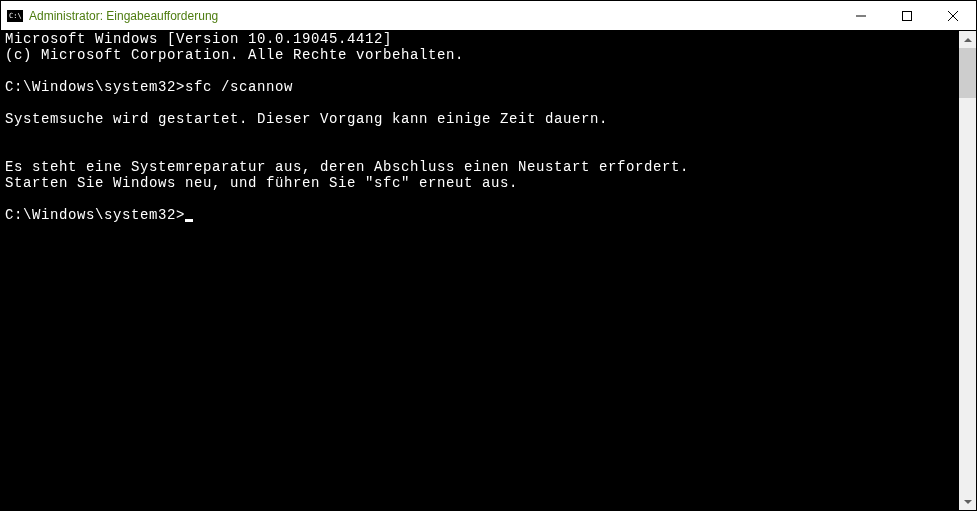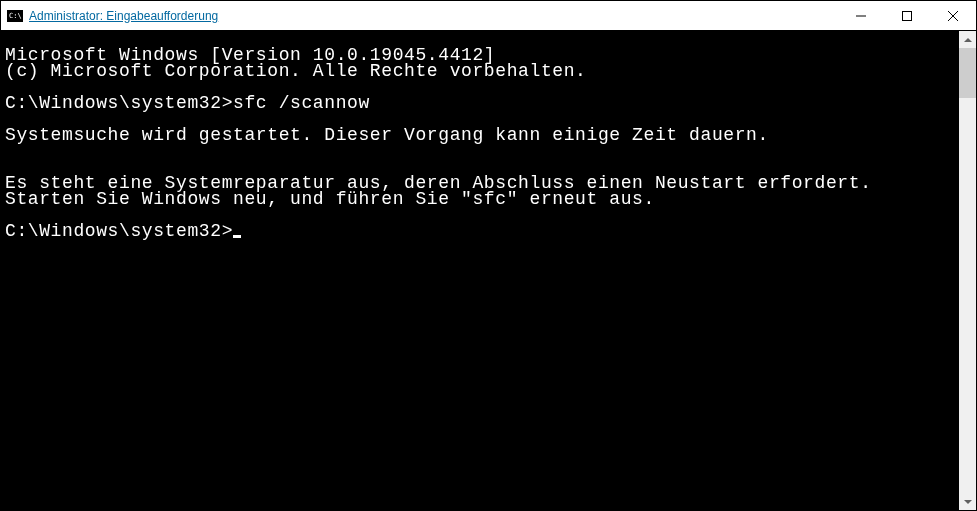--- a/index.html
+++ b/index.html
@@ -22,23 +22,22 @@
     .titlebar-icon {
       width: 16px;
       height: 16px;
       margin-right: 6px;
       display: flex;
       align-items: center;
       justify-content: center;
     }
     .titlebar-title {
       font-size: 12px;
-      color: #0369a1;
+      color: #4d7c0f;
       flex: 1;
-      text-decoration: underline;
     }
     .titlebar-controls {
       display: flex;
       height: 100%;
     }
     .titlebar-btn {
       width: 46px;
       height: 100%;
       display: flex;
       align-items: center;
@@ -52,23 +51,23 @@
       width: 100%;
       height: calc(100% - 30px);
       background: #000;
     }
     .terminal {
       width: calc(100% - 17px);
       height: 100%;
       background: #000;
       color: #fff;
       font-family: Consolas, "Courier New", monospace;
-      font-size: 18px;
+      font-size: 14px;
       line-height: 16px;
-      padding: 16px 4px;
+      padding: 0 4px;
       white-space: pre;
       overflow: hidden;
       letter-spacing: 0.6px;
     }
     .scrollbar {
       position: absolute;
       right: 0;
       top: 0;
       width: 17px;
       height: 100%;

